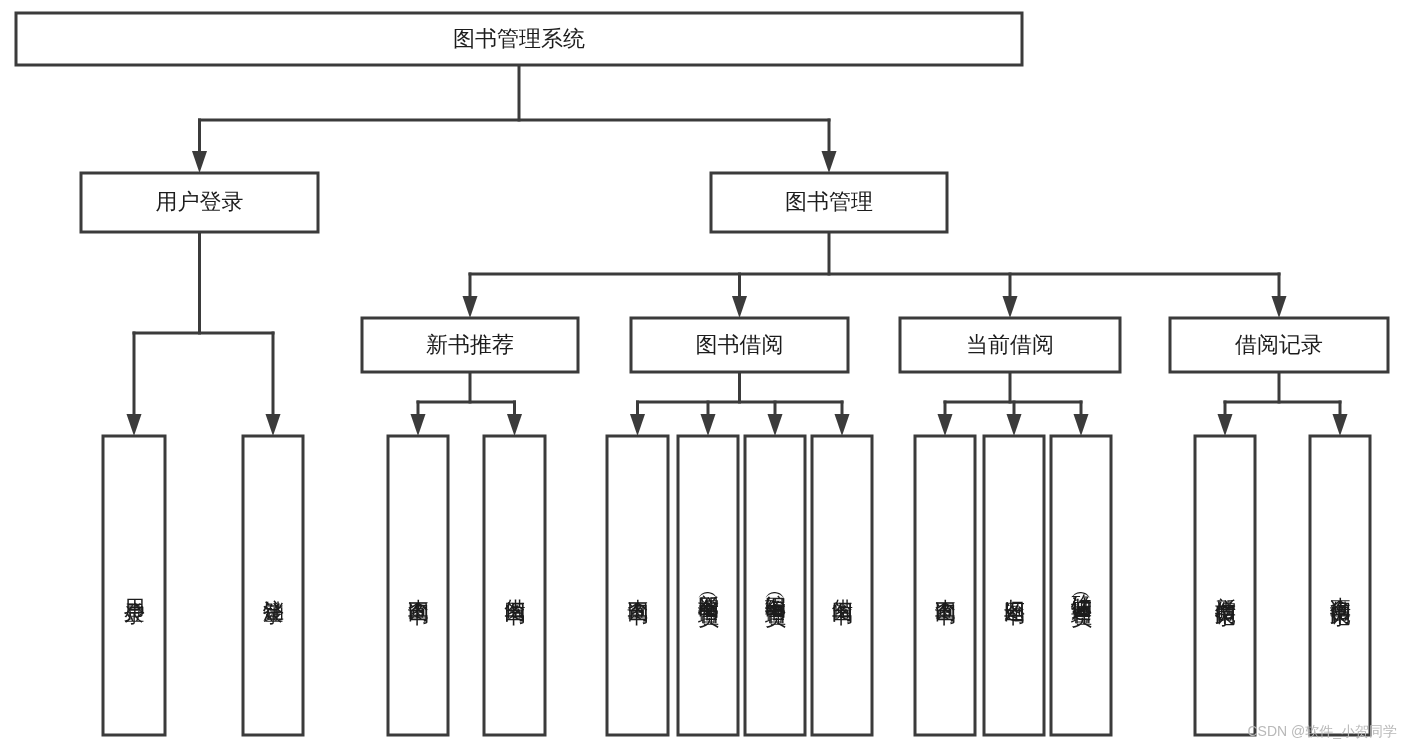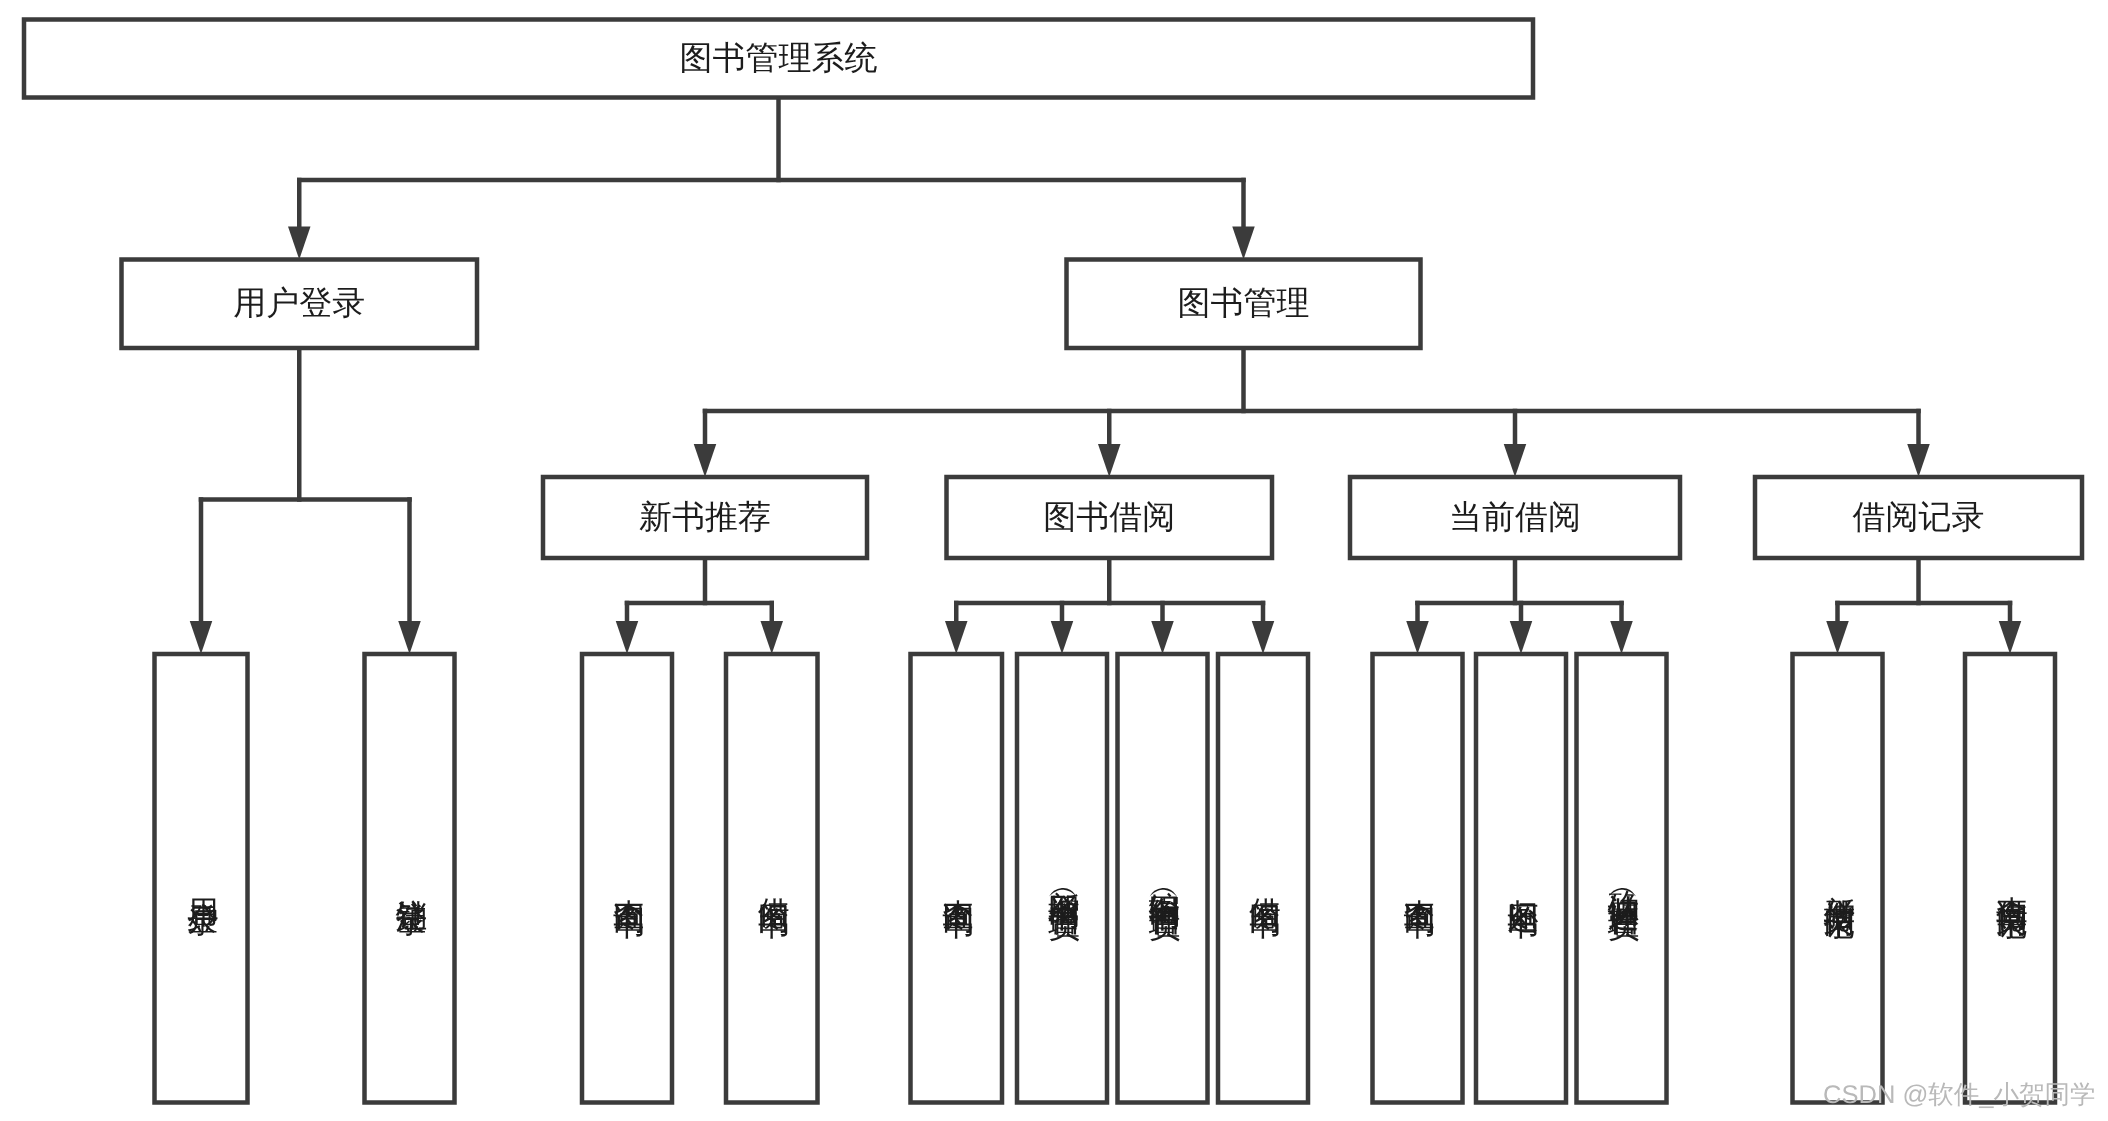--- a/index.html
+++ b/index.html
@@ -62,21 +62,21 @@
     justify-content: center;
     text-align: center;
     white-space: nowrap;
     pointer-events: none;
   }
   .watermark {
     position: absolute;
     right: 8px;
     bottom: 6px;
     font-family: "Liberation Sans", "DejaVu Sans", sans-serif;
-    font-size: 17px;
+    font-size: 14px;
     color: #b9b9b9;
     white-space: nowrap;
   }
 </style>
 </head>
 <body>
 
 <div id="diagram-root">
   <svg id="tree-svg" viewBox="0 0 1405 747" preserveAspectRatio="none">
     <g id="edge-layer">

